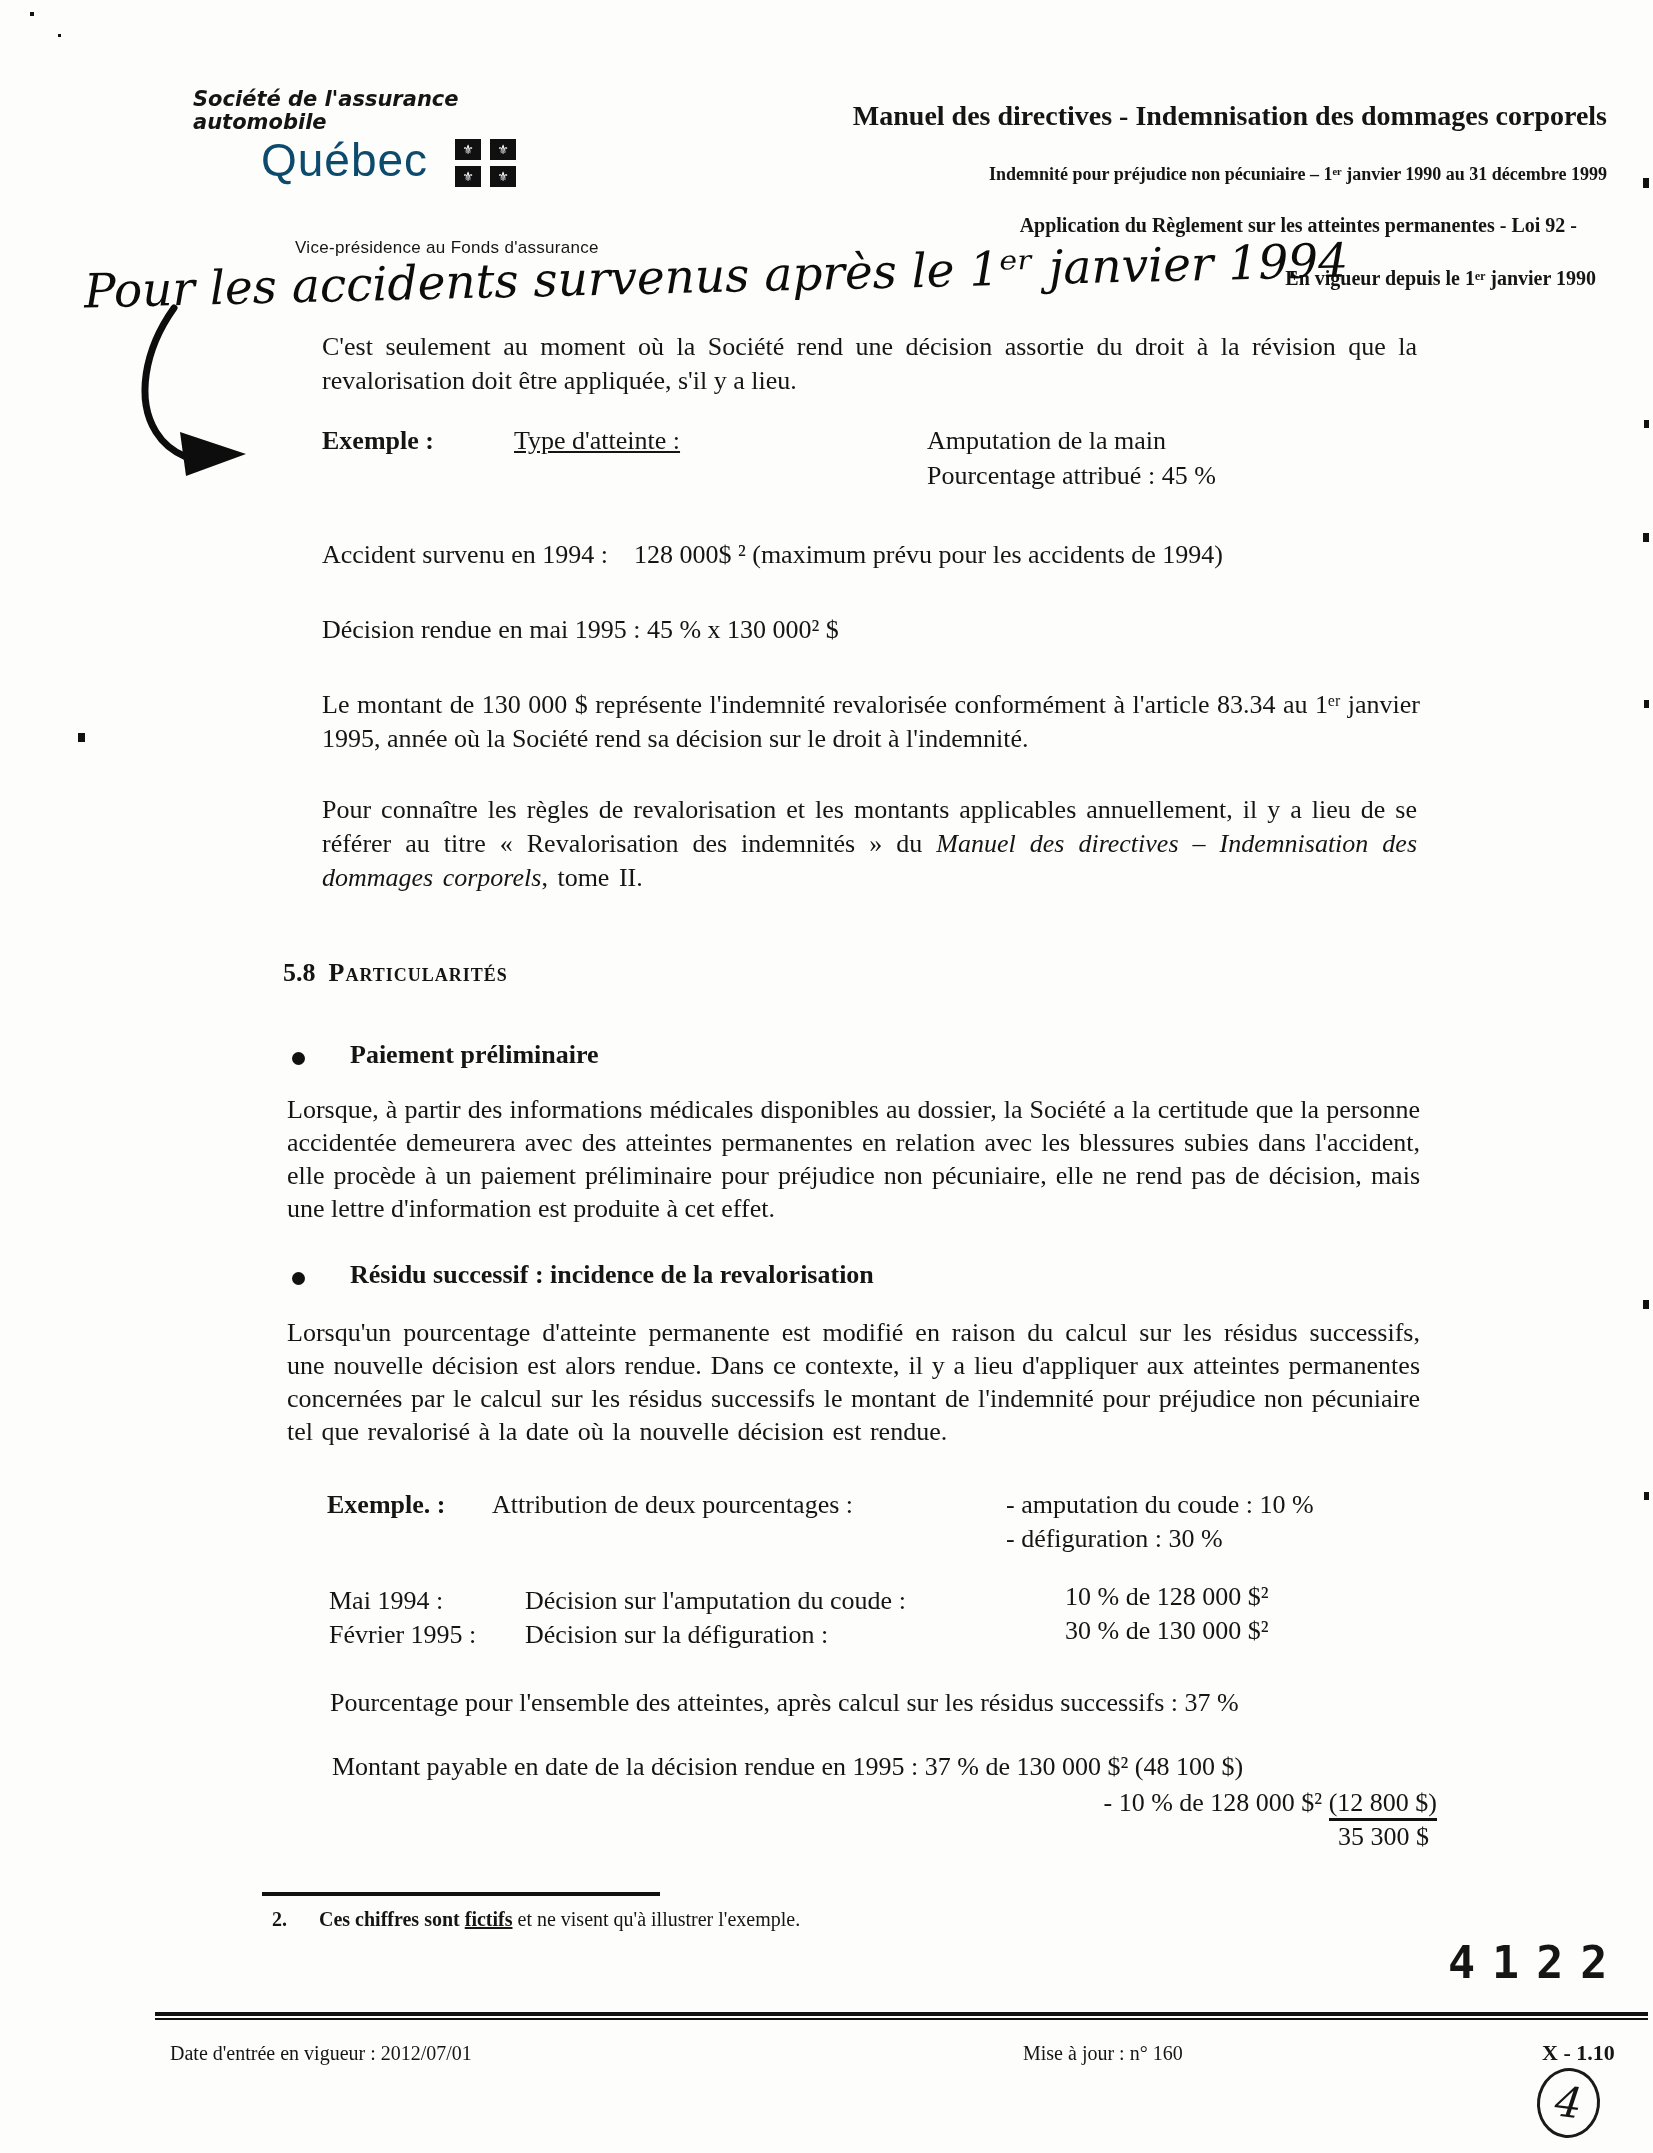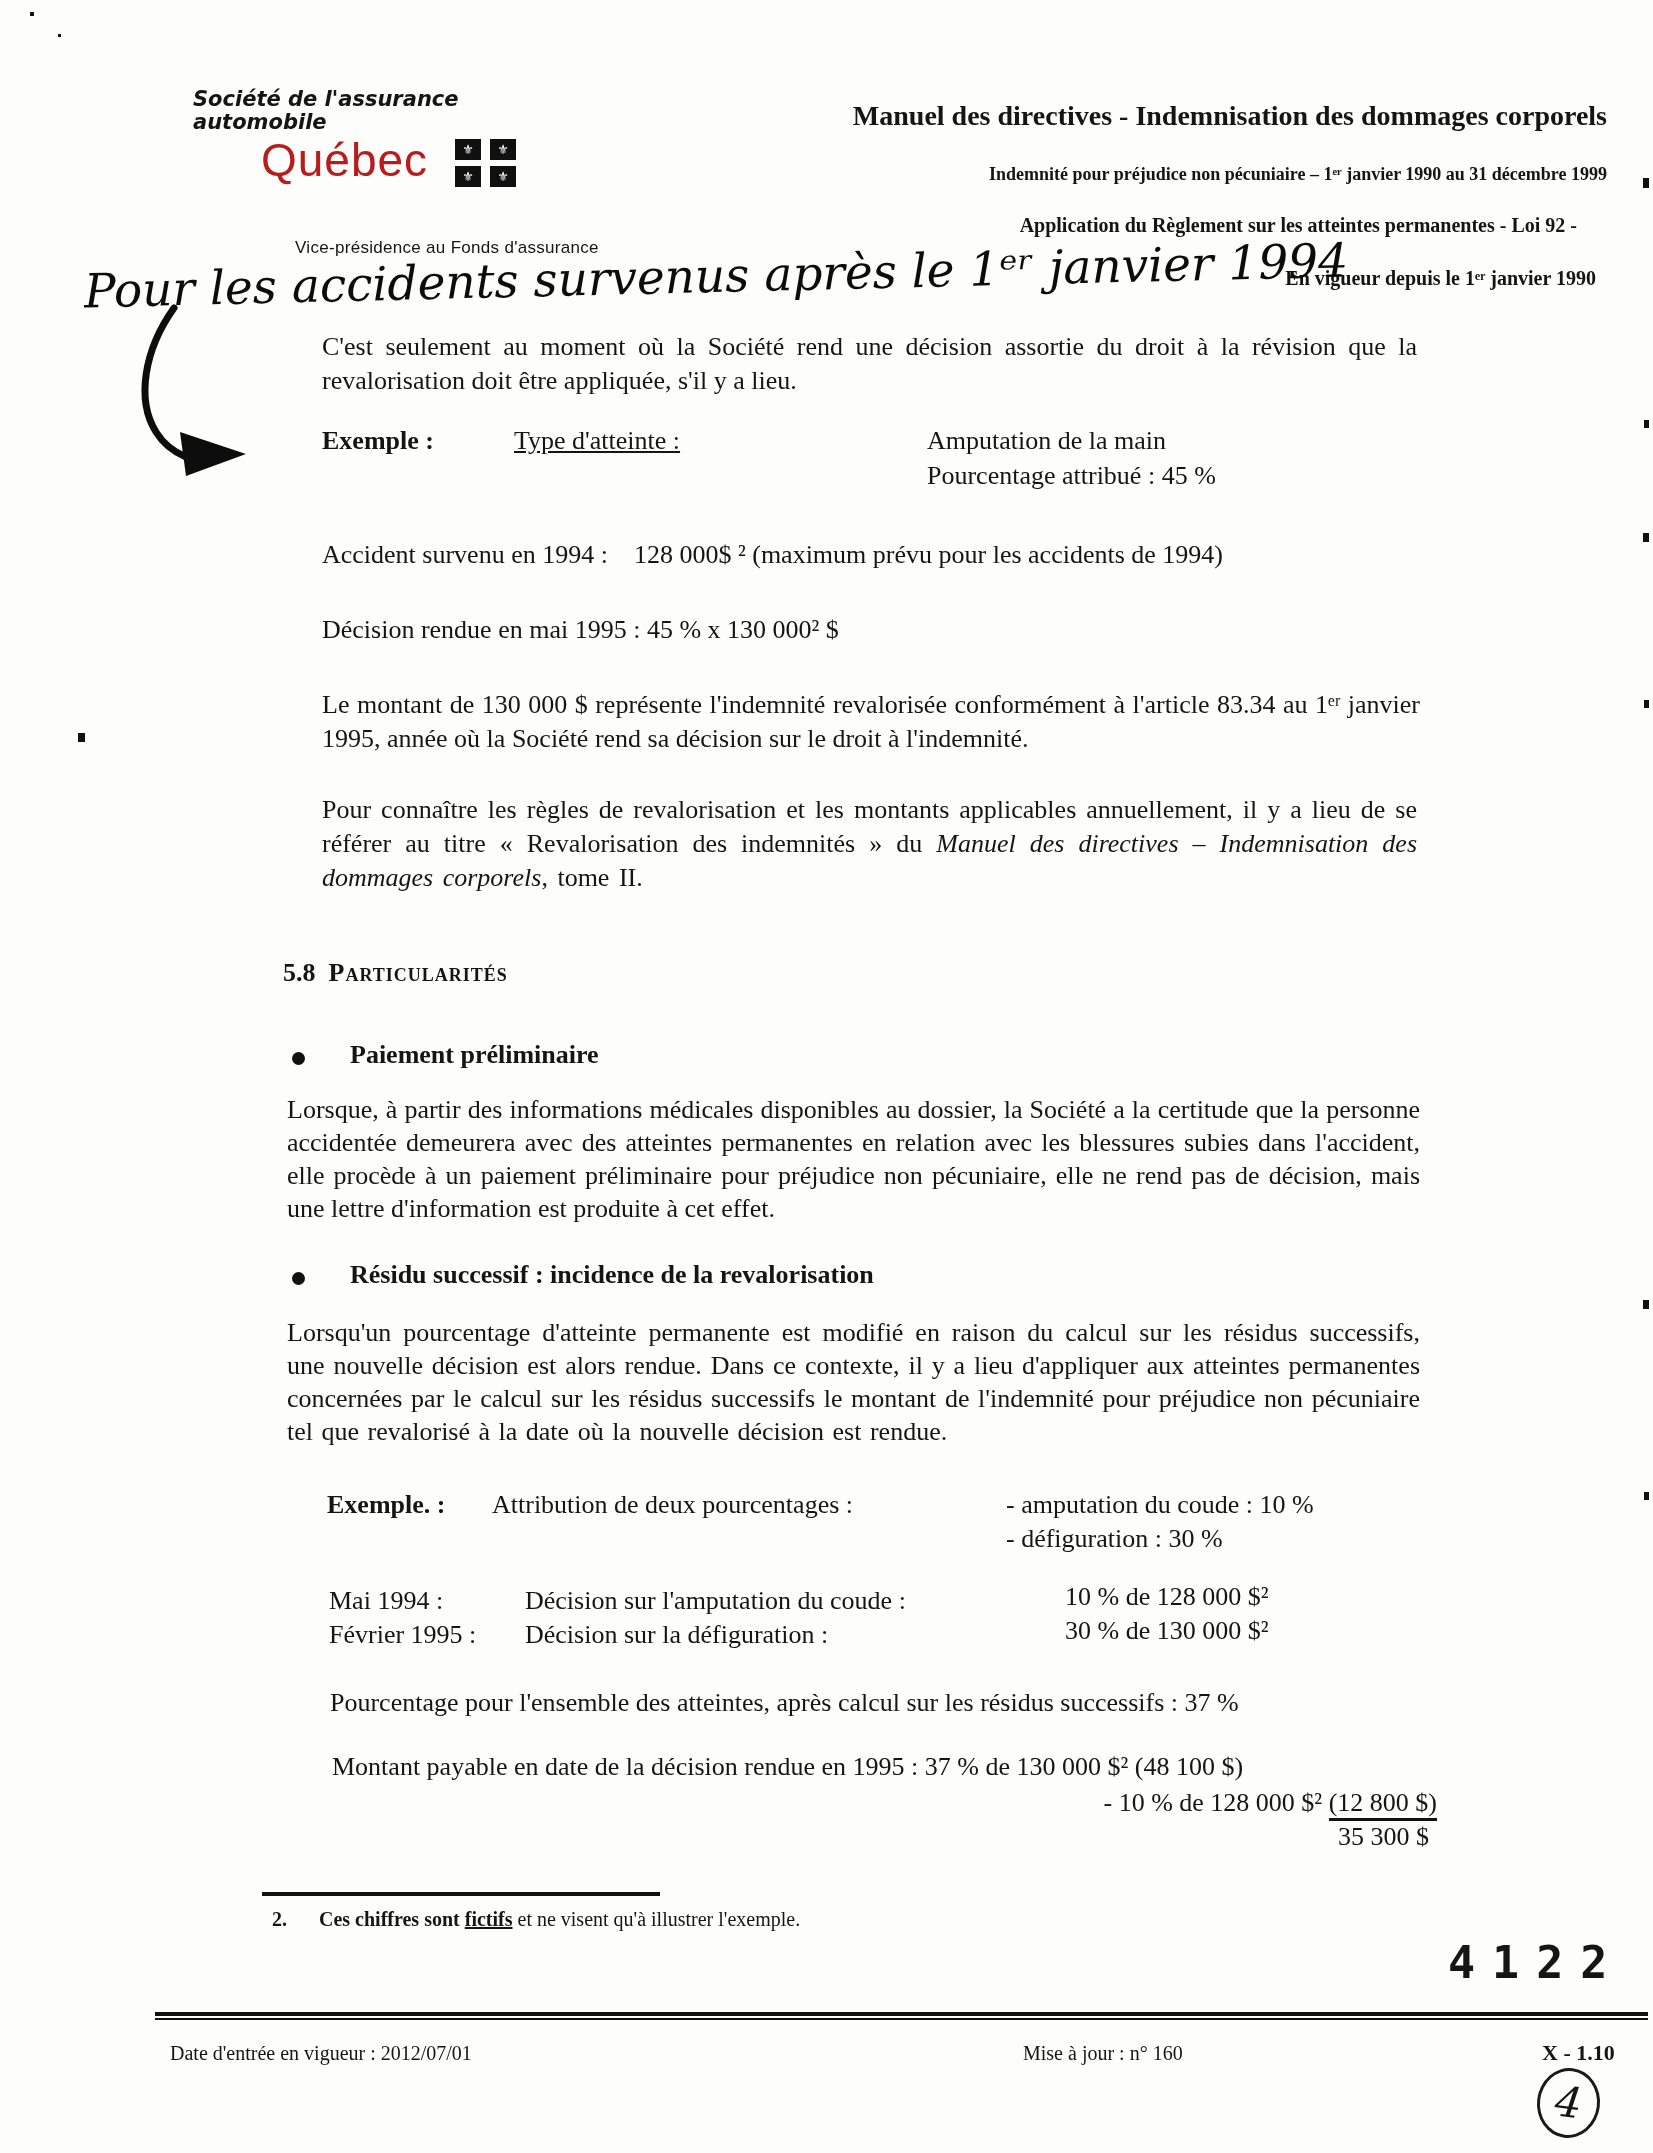--- a/index.html
+++ b/index.html
@@ -13,21 +13,21 @@
   .pre { white-space:pre-wrap; }
   .b { font-weight:bold; }
   .i { font-style:italic; }
   .just { text-align:justify; }
   .body-txt { font-size:26px; line-height:34px; }
 
   
   .org-lines { left:193px; top:88px; font-family:"DejaVu Sans", sans-serif;
                font-weight:bold; font-style:italic; font-size:21px; line-height:23px; }
   .quebec-word { left:261px; top:133px; font-family:"Liberation Sans", sans-serif;
-                 font-size:46px; letter-spacing:1px; color:#b91c1c; }
+                 font-size:46px; letter-spacing:1px; color:#0c4a6e; }
   .flag { left:455px; top:139px; width:64px; height:50px;
           display:grid; grid-template-columns:26px 26px; grid-template-rows:21px 21px;
           column-gap:9px; row-gap:6px; }
   .flag span { background:#101010; color:#fff; font-size:13px; line-height:21px;
                text-align:center; display:block; }
   .division { left:295px; top:238px; font-family:"Liberation Sans", sans-serif;
               font-size:17px; letter-spacing:0.3px; }
 
   
   .hdr { text-align:right; font-weight:bold; white-space:nowrap; }

